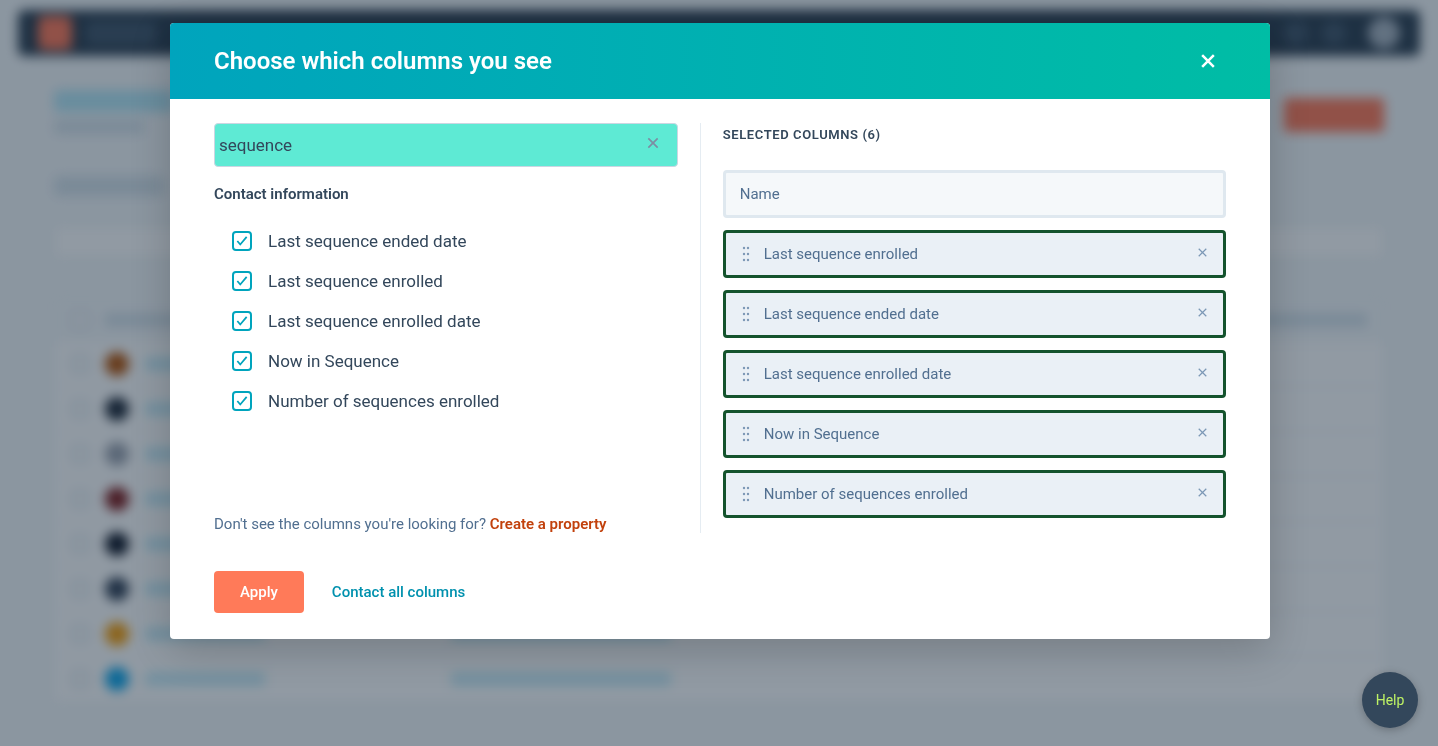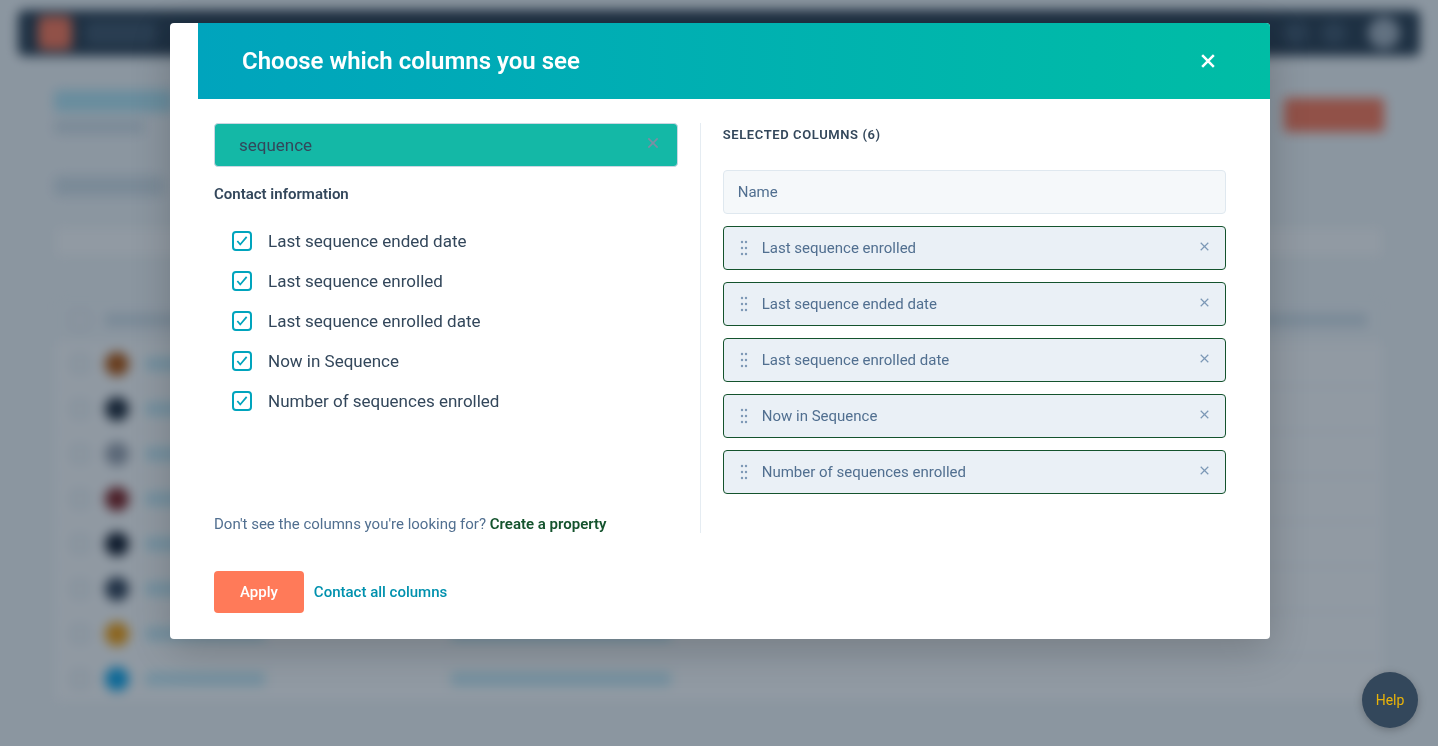--- a/index.html
+++ b/index.html
@@ -67,42 +67,42 @@
       border-radius: 4px;
       box-shadow: 0 10px 40px rgba(0,0,0,0.2);
       display:flex; flex-direction:column;
       height: 616px;
       overflow: hidden;
     }
     .modal-header {
       background: linear-gradient(90deg, #00a4bd 0%, #00bda5 100%);
       color: #fff;
       padding: 20px 44px;
-      display:flex; align-items:center; justify-content: space-between; margin-left: 28px;
+      display:flex; align-items:center; justify-content: space-between;
     }
     .modal-header h2 { font-size: 24px; font-weight: 600; }
     .close-x { width: 36px; height: 36px; display:flex; align-items:center; justify-content:center; cursor:pointer; color:#fff; }
     .close-x svg { width: 20px; height: 20px; stroke: #fff; stroke-width: 3; }
 
     .modal-body {
       flex:1; display:flex; padding: 24px 44px 20px 44px;
       gap: 0;
       overflow:hidden;
     }
     .left-pane { flex: 0 0 48%; display:flex; flex-direction:column; padding-right: 22px; }
     .divider-v { width:1px; background:#e5ecf2; align-self: stretch; }
     .right-pane { flex:1; display:flex; flex-direction:column; padding-left: 22px; }
 
     .search-wrap {
       position:relative;
       border: 1px solid #cbd6e2;
-      background: #14b8a6;
+      background: #5eead4;
       border-radius: 4px;
       display:flex; align-items:center;
-      padding: 0 12px 0 24px;
+      padding: 0 12px 0 4px;
       height: 44px;
     }
     .search-input {
       border:none; outline:none; background:transparent;
       font-size: 17px; color:#33475b; flex:1;
       font-family: inherit;
     }
     .clear-x { color:#7c8ea3; cursor:pointer; padding:4px;}
     .clear-x svg { width:16px; height:16px; stroke:#7c8ea3; stroke-width:2.5; }
 
@@ -110,66 +110,66 @@
     .prop-scroll::-webkit-scrollbar { width: 8px; }
     .prop-scroll::-webkit-scrollbar-thumb { background:#cbd6e2; border-radius:4px;}
     .group-title { font-size: 15px; font-weight:600; color:#33475b; margin-bottom: 18px;}
 
     .chk-row { display:flex; align-items:center; gap: 16px; padding: 10px 0 10px 18px; font-size: 17px; color:#33475b; cursor:pointer;}
     .chk { width: 20px; height:20px; border: 2px solid #00a4bd; border-radius:4px; display:flex;align-items:center;justify-content:center; flex-shrink:0;}
     .chk.unchecked { border-color:#cbd6e2; }
     .chk svg { width:14px; height:14px; stroke:#00a4bd; stroke-width:3; fill:none;}
 
     .helper-line { margin-top: 20px; font-size: 15px; color:#516f90;}
-    .helper-line a { color:#14532d; font-weight:600; text-decoration:none; }
+    .helper-line a { color:#c2410c; font-weight:600; text-decoration:none; }
 
     .selected-title {
       font-size: 13px; letter-spacing: 0.6px; font-weight:600; color:#33475b;
       text-transform: uppercase;
       margin-bottom: 28px;
       padding-top: 4px;
     }
 
     .sel-item {
-      border: 1px solid #14532d;
+      border: 3px solid #14532d;
       border-radius: 4px;
       padding: 12px 14px;
       display:flex; align-items:center; gap: 12px;
       color:#516f90; font-size: 15px;
       background:#fff;
       margin-bottom: 12px;
     }
     .sel-item.locked { background:#f5f8fa; border-color:#dfe8ef;}
     .sel-item.movable { background:#eaf0f6; }
     .drag-handle { width:12px; display:flex; align-items:center; justify-content:center; color:#7c98b6;}
     .drag-handle svg { width:8px; height:18px; }
     .sel-label { flex:1; }
     .sel-remove { color:#7c98b6; cursor:pointer; }
     .sel-remove svg { width:13px; height:13px; stroke:#7c98b6; stroke-width:2.2;}
 
     .modal-footer {
       padding: 18px 44px 26px;
-      display:flex; align-items:center; gap: 10px;
+      display:flex; align-items:center; gap: 28px;
     }
     .btn-primary {
       background:#ff7a59; color:#fff; border:none; border-radius:4px;
       padding: 12px 26px; font-size:15px; font-weight:500; cursor:pointer;
       font-family:inherit;
     }
     .btn-secondary {
       background:#fff; color:#ff7a59; border:1px solid #ff7a59; border-radius:4px;
       padding: 12px 26px; font-size:15px; font-weight:500; cursor:pointer;
       font-family:inherit;
     }
     .link-btn { background:none;border:none;color:#0091ae;font-size:15px;font-weight:500;cursor:pointer; font-family:inherit;}
 
     .help-fab {
       position:absolute; right: 20px; bottom: 18px;
       width: 56px; height:56px; border-radius:50%;
-      background:#33475b; color:#eab308; display:flex;align-items:center;justify-content:center;
+      background:#33475b; color:#bef264; display:flex;align-items:center;justify-content:center;
       font-size:14px; box-shadow:0 2px 8px rgba(0,0,0,0.25);
     }
   </style>
 </head>
 <body>
 
 <div class="bg-page">
   <div class="bg-topbar">
     <div class="logo"></div>
     <div class="nav-pill"></div>

